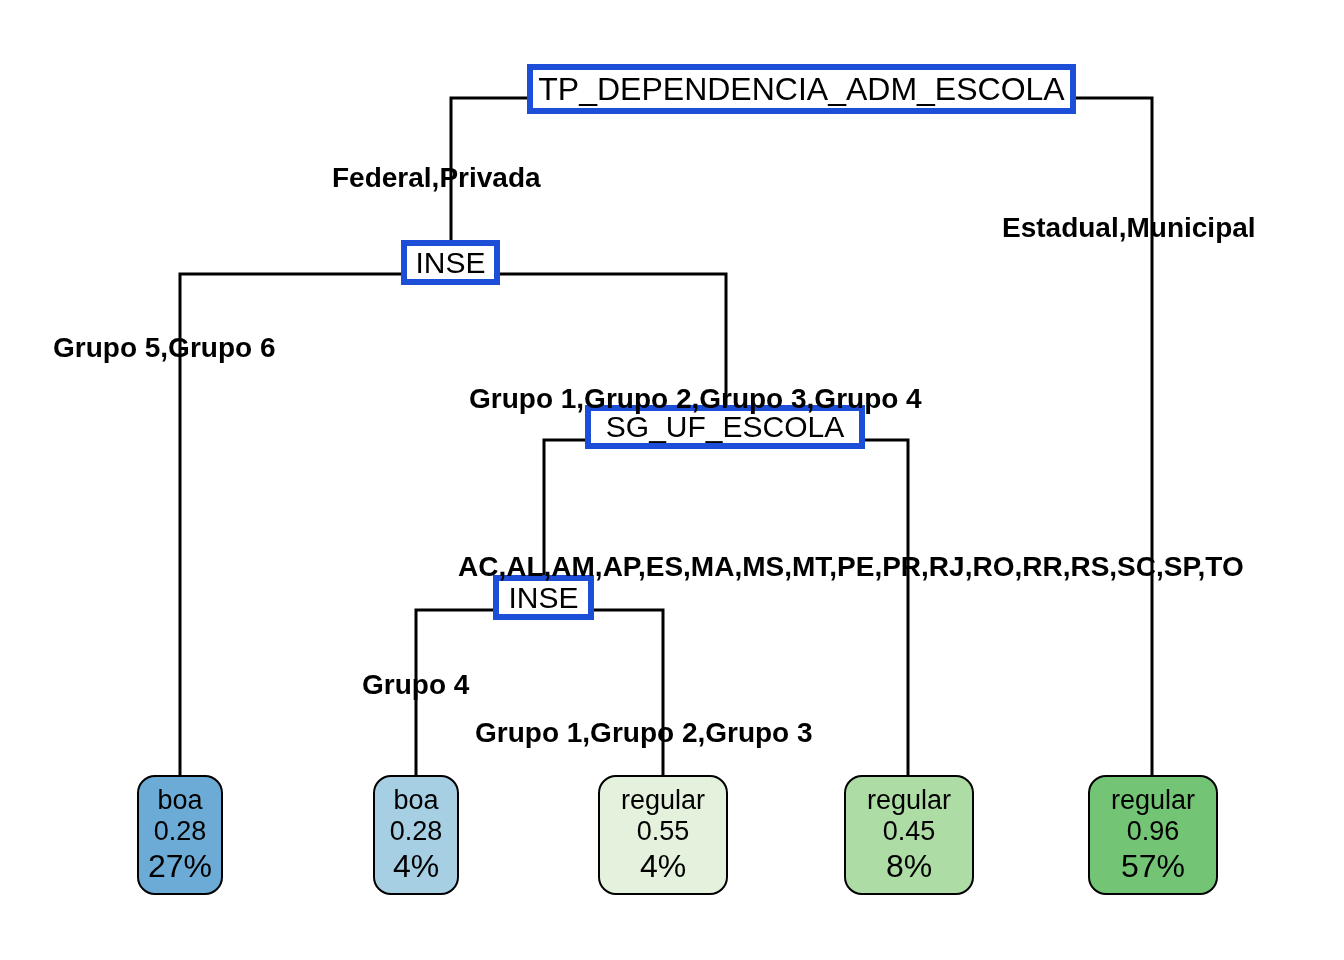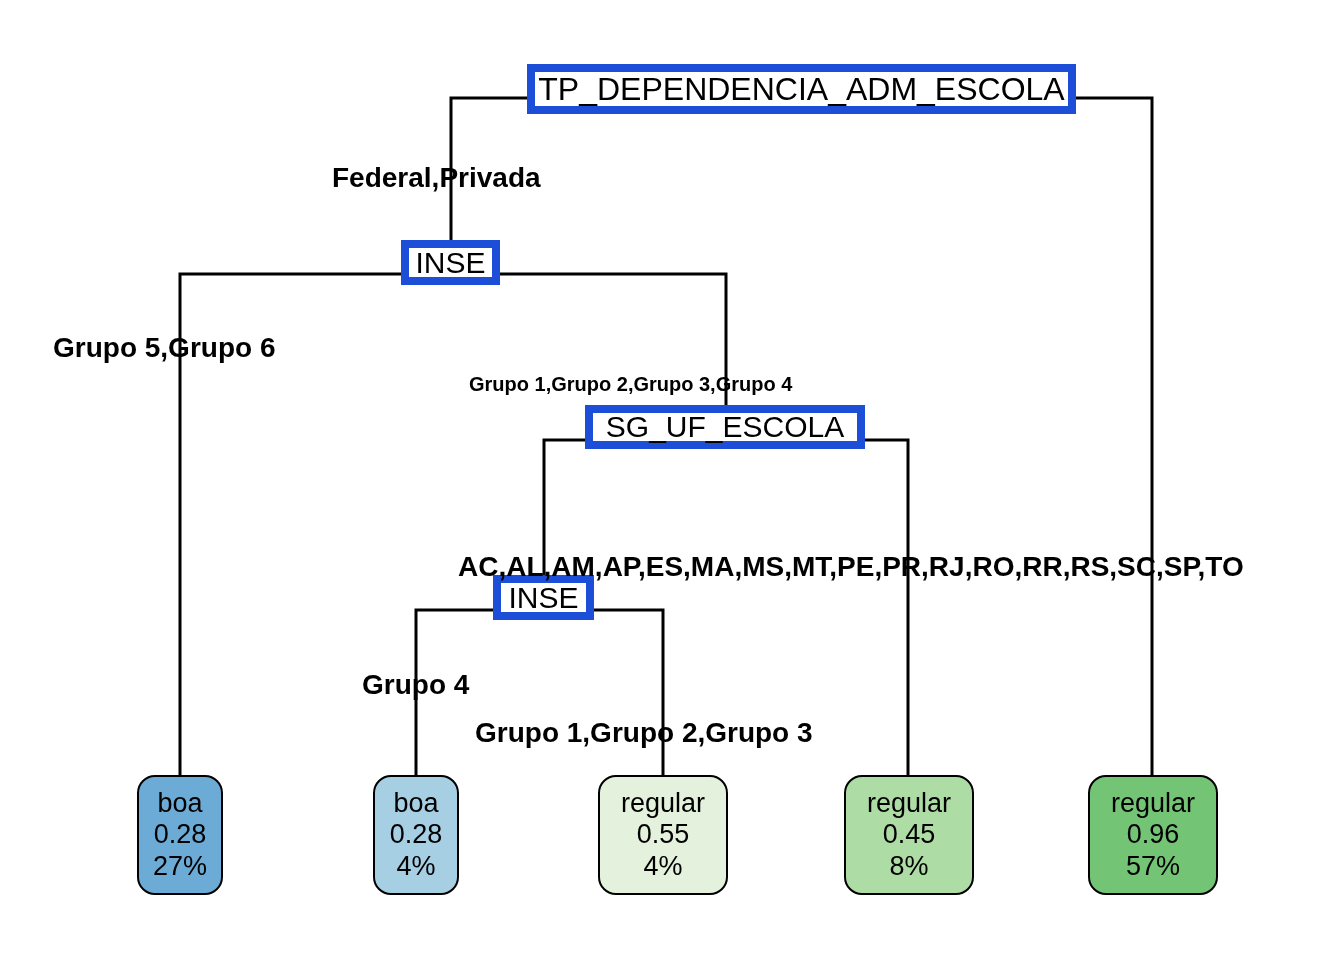--- a/index.html
+++ b/index.html
@@ -22,21 +22,21 @@
     left: 0;
     top: 0;
     width: 1344px;
     height: 960px;
   }
 
   
   .split-node {
     position: absolute;
     box-sizing: border-box;
-    border: 8px solid #1d4ed8;
+    border: 6px solid #1d4ed8;
     background: #ffffff;
     display: flex;
     align-items: center;
     justify-content: center;
     font-family: "Liberation Sans", sans-serif;
     font-weight: 400;
     color: #000000;
     white-space: nowrap;
     letter-spacing: 0px;
   }
@@ -63,21 +63,21 @@
     align-items: center;
     justify-content: center;
     font-family: "Liberation Sans", sans-serif;
     font-weight: 400;
     color: #000000;
     line-height: 1.16;
     white-space: nowrap;
   }
   .leaf-class { font-size: 27px; }
   .leaf-prob  { font-size: 27px; }
-  .leaf-pct   { font-size: 27px; }
+  .leaf-pct   { font-size: 32px; }
 </style>
 </head>
 <body>
 
 <div id="canvas">
 
   <svg id="edges" viewBox="0 0 1344 960" xmlns="http://www.w3.org/2000/svg">
     <g fill="none" stroke="#000000" stroke-width="3" stroke-linecap="butt" stroke-linejoin="miter">
 
       <path d="M 527 98 L 451 98 L 451 240"></path>
@@ -109,24 +109,25 @@
   <div class="split-node" style="left:585px; top:405px; width:280px; height:44px; font-size:30px;">
     <span>SG_UF_ESCOLA</span>
   </div>
 
   <div class="split-node" style="left:493px; top:575px; width:101px; height:45px; font-size:30px;">
     <span>INSE</span>
   </div>
 
   <div class="edge-label" style="left:332px; top:140px; font-size:28px;">Federal,Privada</div>
 
+  <div class="edge-label" style="left:1002px; top:190px; font-size:28px;">Estadual,Municipal</div>
 
   <div class="edge-label" style="left:53px; top:310px; font-size:28px;">Grupo 5,Grupo 6</div>
 
-  <div class="edge-label" style="left:469px; top:350px; font-size:20px;">Grupo 1,Grupo 2,Grupo 3,Grupo 4</div>
+  <div class="edge-label" style="left:469px; top:361px; font-size:28px;">Grupo 1,Grupo 2,Grupo 3,Grupo 4</div>
 
 
   <div class="edge-label" style="left:458px; top:529px; font-size:28px;">AC,AL,AM,AP,ES,MA,MS,MT,PE,PR,RJ,RO,RR,RS,SC,SP,TO</div>
 
   <div class="edge-label" style="left:362px; top:647px; font-size:28px;">Grupo 4</div>
 
   <div class="edge-label" style="left:475px; top:695px; font-size:28px;">Grupo 1,Grupo 2,Grupo 3</div>
 
   <div class="leaf-node" style="left:137px; top:775px; width:86px; height:120px; background:#6CABD6;">
     <span class="leaf-class">boa</span>

